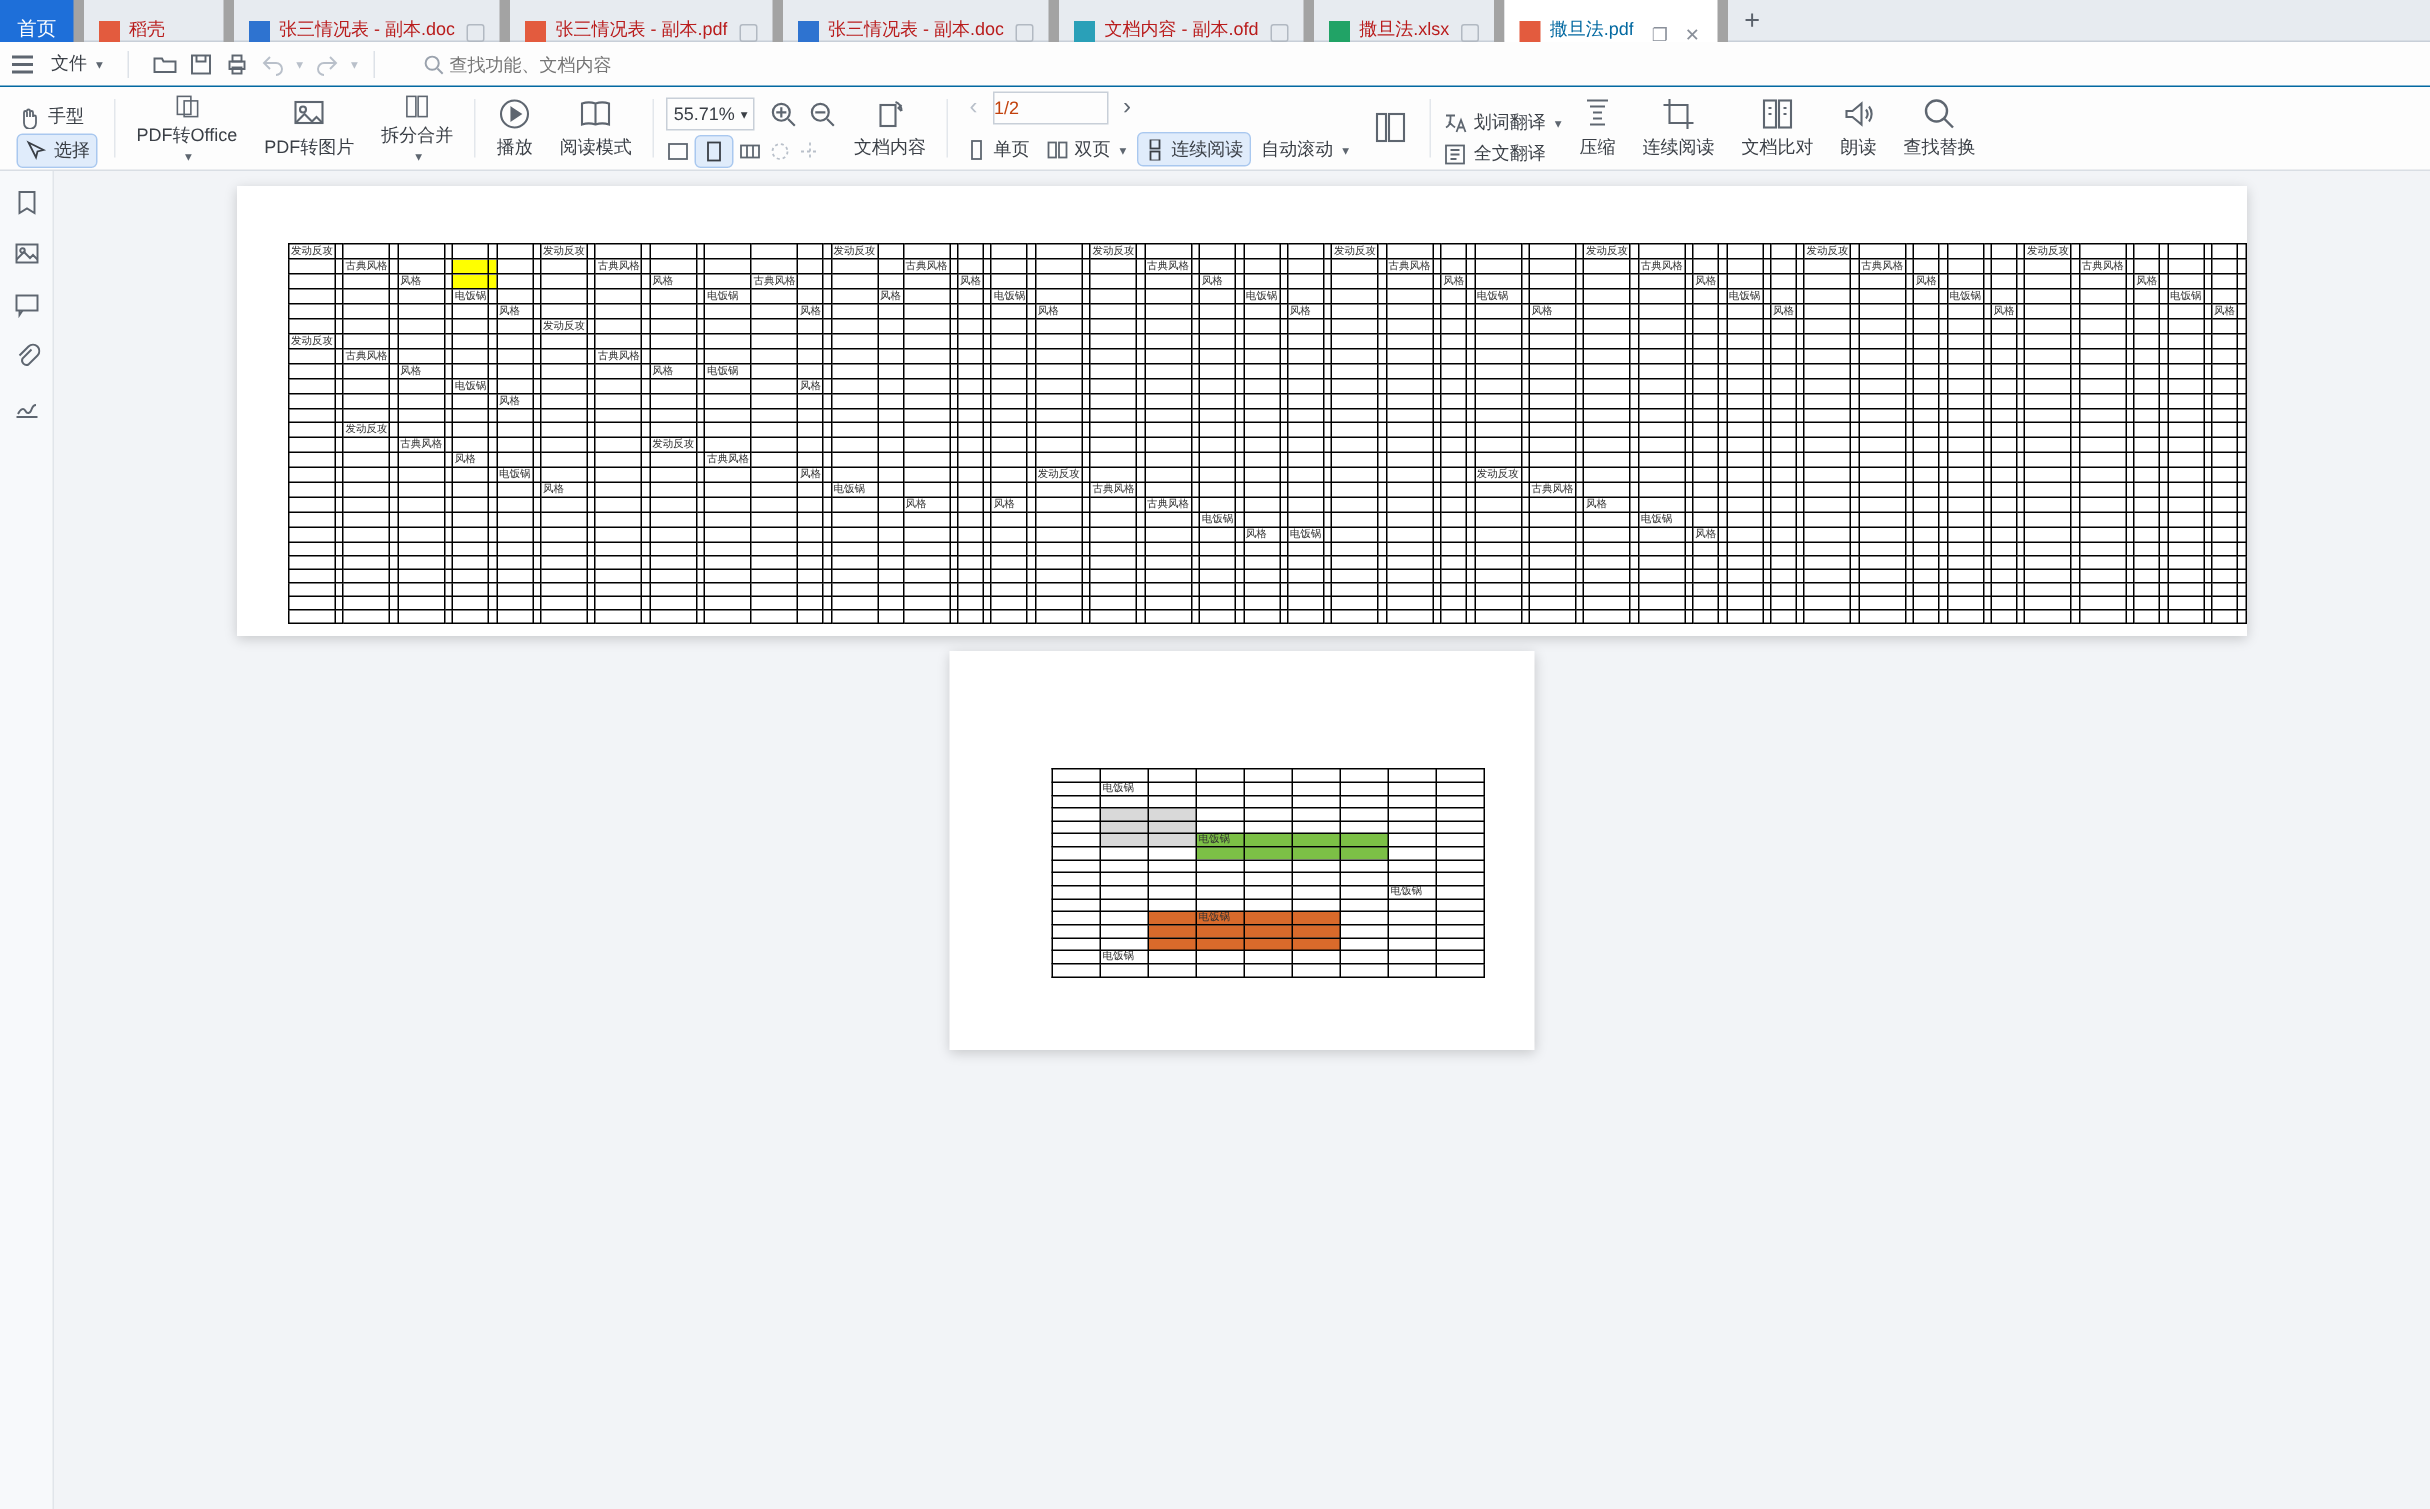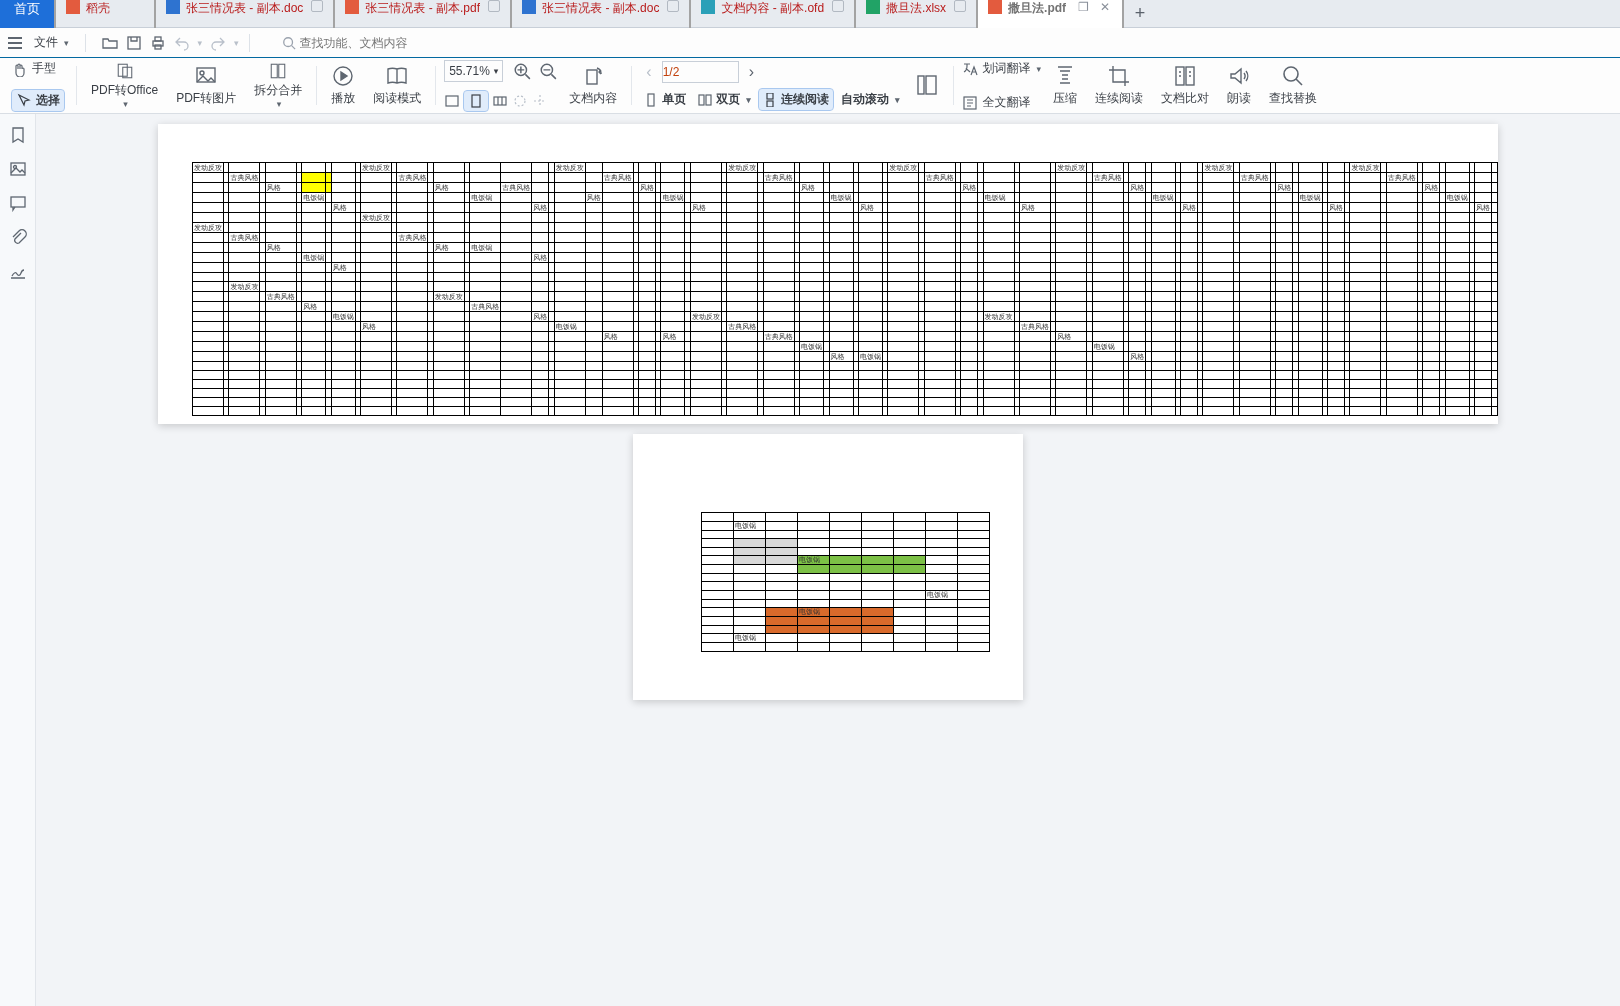--- a/index.html
+++ b/index.html
@@ -1,25 +1,25 @@
 <!DOCTYPE html>
 <html><head>
 <meta charset="utf-8">
 <style>
 * { box-sizing: border-box; margin: 0; padding: 0; font-family: "Microsoft YaHei", sans-serif; }
 body { background: #fff; width: 1620px; height: 1006px; overflow: hidden; font-size: 12px; color: #333; }
 
 
 .tabs-bar { display: flex; align-items: center; height: 28px; background: #e7ebf0; border-bottom: 1px solid #c8cfd8; }
-.tab { display: flex; align-items: flex-start; height: 28px; padding: 0 10px; min-width: 100px; max-width: 196px; border-right: 2px solid #a3a3a3; position: relative; cursor: default; }
+.tab { display: flex; align-items: flex-end; height: 28px; padding: 0 10px; min-width: 100px; max-width: 196px; border-right: 7px solid #a3a3a3; position: relative; cursor: default; }
 .tab.home { background: #1e6fd9; color: #fff; min-width: 56px; justify-content: center; font-size: 13px; }
 .tab .icon { width: 14px; height: 14px; margin-right: 6px; display: inline-block; }
 .tab .lbl { flex: 1; white-space: nowrap; overflow: hidden; text-overflow: ellipsis; font-size: 12px; color: #b91c1c; }
 .tab.active { background: #fff; }
-.tab.active .lbl { color: #737373; font-weight: bold; }
+.tab.active .lbl { color: #0369a1; }
 .tab .dup { width: 12px; height: 12px; margin-left: 8px; border: 1px solid #b2b9c2; border-radius: 2px; }
 .tab.active .winctrl { display: flex; gap: 10px; margin-left: 12px; }
 .winctrl span { width: 12px; height: 12px; display: inline-block; color: #8a909a; }
 .addtab { width: 32px; height: 28px; display: flex; align-items: center; justify-content: center; color: #5a616b; font-size: 18px; }
 
 
 .ic-doc { background: #e35b3e; }
 .ic-w { background: #2e73d0; }
 .ic-p { background: #e35b3e; }
 .ic-ofd { background: #2aa0b8; }
@@ -37,25 +37,25 @@
 .mb-menus .m.active { background: #e04b3c; color: #fff; }
 .mb-search { display: flex; align-items: center; gap: 4px; color: #9aa2ad; margin-left: 20px; }
 .mb-search input { border: none; outline: none; width: 200px; font-size: 12px; background: transparent; color: #333; }
 
 
 .toolbar { display: flex; align-items: stretch; height: 56px; border-bottom: 1px solid #d9dee4; background: #fdfdfd; padding: 2px 8px; gap: 6px; }
 .tb-col { display: flex; flex-direction: column; align-items: center; justify-content: center; padding: 2px 6px; color: #3a3f46; }
 .tb-big-icon { width: 24px; height: 24px; display: block; margin-bottom: 2px; }
 .tb-lbl { font-size: 12px; color: #3a3f46; white-space: nowrap; }
 .tb-sep { width: 1px; background: #e3e7ec; margin: 6px 2px; }
-.tb-stack { display: flex; flex-direction: column; justify-content: space-between; gap: 4px; }
+.tb-stack { display: flex; flex-direction: column; justify-content: flex-end; gap: 4px; }
 .tb-row { display: flex; align-items: center; gap: 4px; }
 .zoom-box { display:flex; align-items:center; border:1px solid #c8cfd8; height:22px; padding:0 4px; gap:4px; color:#3a3f46; }
 .page-box { border:1px solid #c8cfd8; height:22px; width:77px; text-align:left; line-height:20px; color:#c2410c; }
-.tb-btn { display:flex; align-items:center; gap:4px; padding:2px 4px; border-radius:3px;font-weight:bold; }
+.tb-btn { display:flex; align-items:center; gap:4px; padding:2px 4px; border-radius:3px; }
 .tb-btn.sel { background:#e0ecfb; outline:1px solid #a9c8ef; }
 .dropdown-caret::after { content: "▾"; font-size: 9px; margin-left: 2px; color:#5e6670; }
 
 
 .left-bar { position: absolute; left: 0; top: 114px; width: 36px; bottom: 0; background: #f7f9fb; border-right: 1px solid #e1e5ea; display: flex; flex-direction: column; align-items: center; gap: 16px; padding-top: 12px; }
 .left-bar .lb { width: 18px; height: 18px; color: #5e6670; }
 
 
 .right-badge { position:absolute; right:0; top:126px; width:36px; height:36px; border-radius:18px 0 0 18px; background:#2879e8; color:#fff; display:flex; align-items:center; justify-content:center; font-size:10px; }
 

